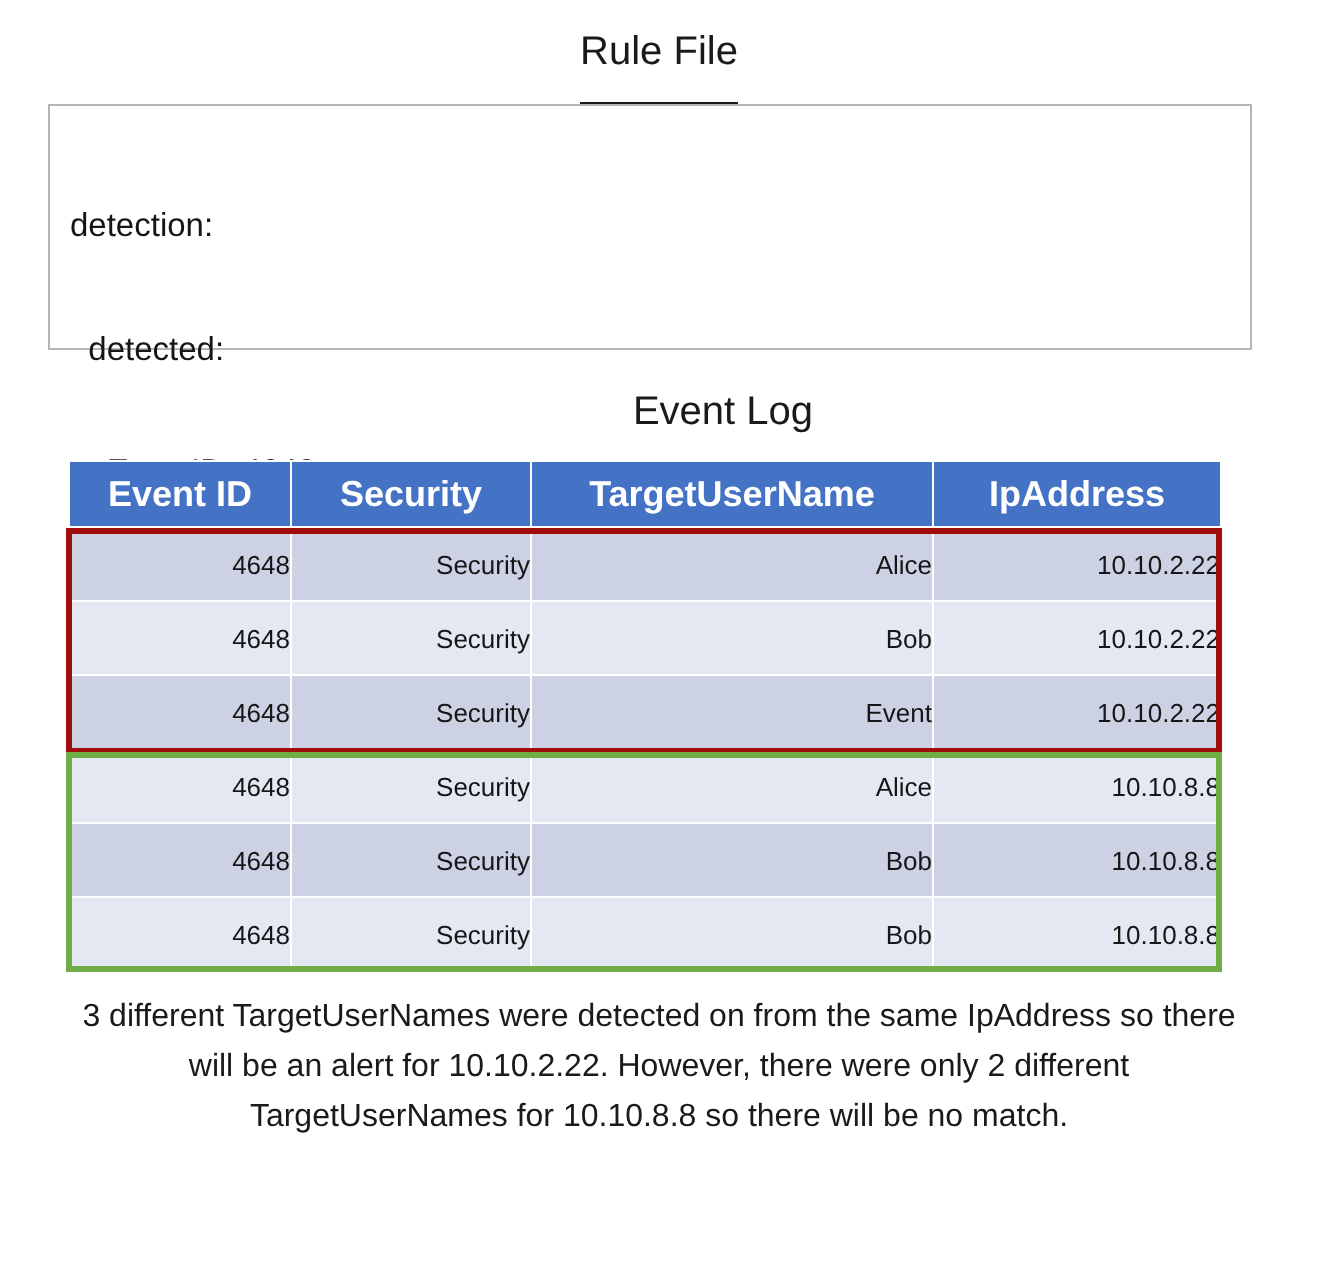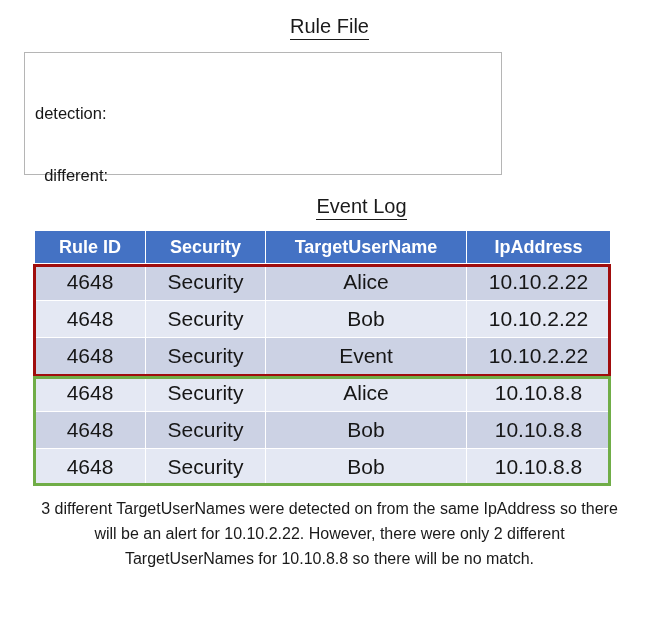--- a/index.html
+++ b/index.html
@@ -18,31 +18,31 @@
 
   
   .section-title {
     text-align: center;
     font-size: 20px;
     line-height: 1;
     color: #1a1a1a;
   }
   .section-title span {
     border-bottom: 1.5px solid #1a1a1a;
-    padding-bottom: 2px;
+    padding-bottom: 14px;
   }
   #rule-file-title { position: absolute; left: 0; top: 16px; width: 659px; }
   #event-log-title { position: absolute; left: 0; top: 196px; width: 659px; margin-left: 32px; }
 
   
   #rule-file-box {
     position: absolute;
     left: 24px;
     top: 52px;
-    width: 478px;
+    width: 602px;
     height: 123px;
     border: 1px solid #b5b5b5;
     box-sizing: border-box;
     background: #ffffff;
   }
   .rule-lines {
     padding: 9px 0 0 10px;
     font-size: 16.5px;
     line-height: 20.5px;
     white-space: pre;
@@ -67,25 +67,26 @@
   #event-table thead th {
     background: #4472c4;
     color: #ffffff;
     font-size: 18px;
     font-weight: bold;
     height: 33px;
     padding: 0;
     border-bottom: 1px solid #ffffff;
   }
   #event-table tbody td {
-    font-size: 21px;
+    font-size: 13px;
     height: 37px;
     padding: 0;
     color: #161616;
     font-weight: normal;
+    text-align: right;
   }
   #event-table tbody tr.band-dark td { background: #ccd2e4; }
   #event-table tbody tr.band-light td { background: #e4e8f3; }
 
   .col-eventid   { width: 111px; }
   .col-channel   { width: 120px; }
   .col-username  { width: 201px; }
   .col-ipaddress { width: 144px; }
 
   
@@ -124,35 +125,35 @@
 </head>
 <body>
 
 <div id="rule-file-title" class="section-title">
   <span>Rule File</span>
 </div>
 
 <div id="rule-file-box">
   <div class="rule-lines">
     <div class="rule-line">detection:</div>
-    <div class="rule-line">  different:</div>
+    <div class="rule-line">  detected:</div>
     <div class="rule-line">    EventID: 4648</div>
     <div class="rule-line">    Channel: Security</div>
     <div class="rule-line">  condition: selection | count(TargetUserName) by IpAddress &gt;= 3</div>
   </div>
 </div>
 
 <div id="event-log-title" class="section-title">
   <span>Event Log</span>
 </div>
 
 <table id="event-table">
   <thead>
     <tr>
-      <th class="col-eventid">Rule ID</th>
+      <th class="col-eventid">Event ID</th>
       <th class="col-channel">Security</th>
       <th class="col-username">TargetUserName</th>
       <th class="col-ipaddress">IpAddress</th>
     </tr>
   </thead>
   <tbody>
     <tr class="band-dark">
       <td class="col-eventid">4648</td>
       <td class="col-channel">Security</td>
       <td class="col-username">Alice</td>

